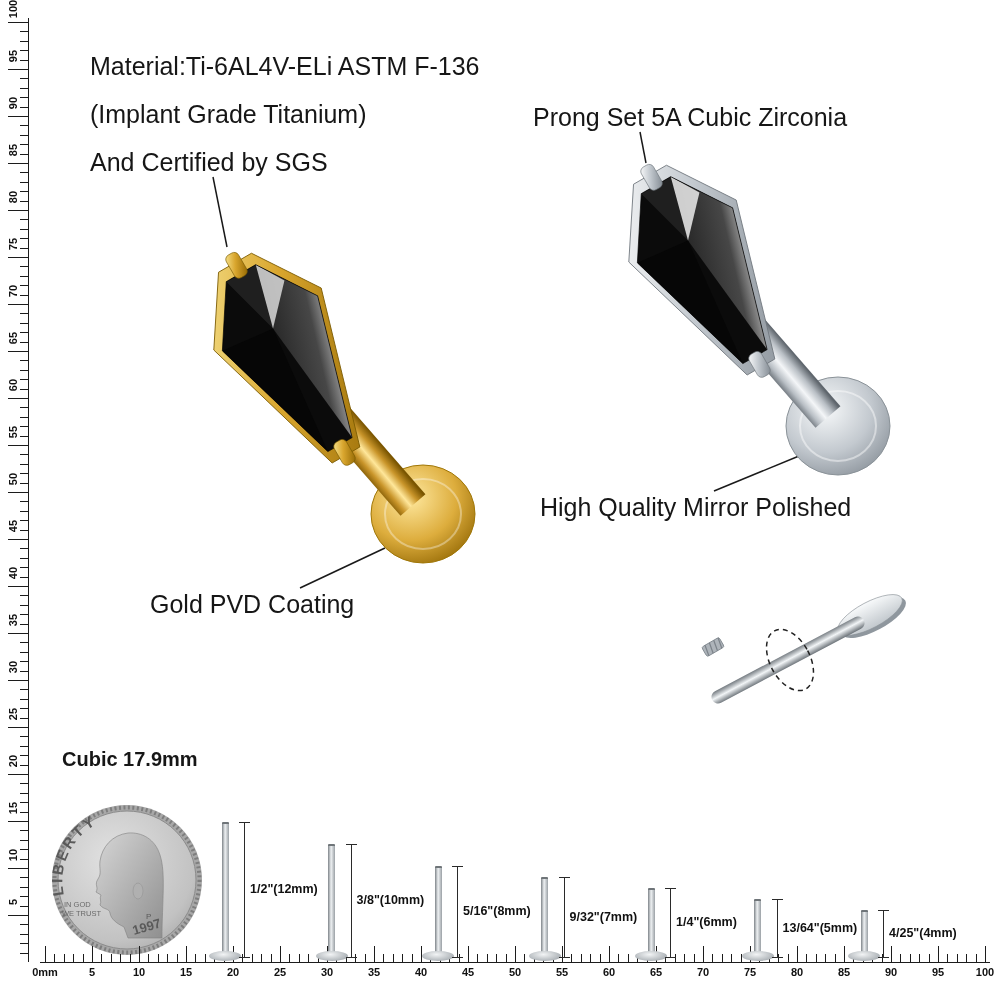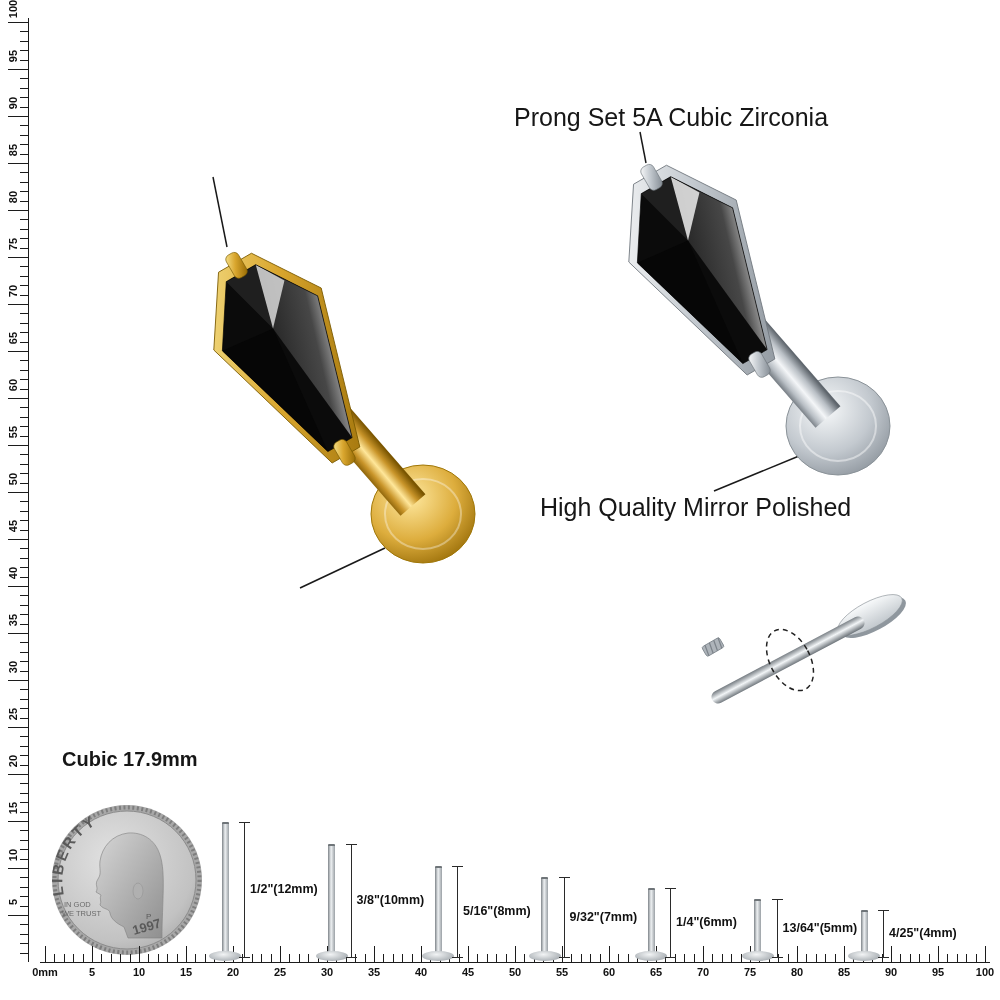--- a/index.html
+++ b/index.html
@@ -24,22 +24,28 @@
 
 <div id="canvas">
 
   <svg class="layer" style="left:0;top:0" width="1000" height="1000" viewBox="0 0 1000 1000">
     <line x1="213" y1="177" x2="227" y2="247" stroke="#1a1a1a" stroke-width="1.5"></line>
     <line x1="640" y1="132" x2="646" y2="163" stroke="#1a1a1a" stroke-width="1.5"></line>
     <line x1="714" y1="491" x2="799" y2="456" stroke="#1a1a1a" stroke-width="1.5"></line>
     <line x1="300" y1="588" x2="385" y2="548" stroke="#1a1a1a" stroke-width="1.5"></line>
   </svg>
 
-  <div class="ann" style="left:514px;top:103px;">Prong Set 5A Cubic Zirconia</div>
+  <div class="ann" style="left:90px;top:42px;">
+    <div class="ln">Material:Ti-6AL4V-ELi ASTM F-136</div>
+    <div class="ln">(Implant Grade Titanium)</div>
+    <div class="ln">And Certified by SGS</div>
+  </div>
+  <div class="ann" style="left:533px;top:103px;">Prong Set 5A Cubic Zirconia</div>
   <div class="ann" style="left:540px;top:493px;">High Quality Mirror Polished</div>
+  <div class="ann" style="left:150px;top:590px;">Gold PVD Coating</div>
   <div class="ann" style="left:62px;top:748px;font-size:20px;font-weight:bold;">Cubic 17.9mm</div>
 
   <svg class="layer" style="left:155px;top:218px" width="330" height="350" viewBox="0 0 330 350">
     <defs>
       <linearGradient id="frame-g" x1="0" y1="0" x2="1" y2="1">
         <stop offset="0" stop-color="#f8e693"></stop>
           <stop offset="0.45" stop-color="#d9a62e"></stop>
           <stop offset="1" stop-color="#8f6400"></stop>
       </linearGradient>
       <linearGradient id="post-g" gradientUnits="userSpaceOnUse" x1="137" y1="174" x2="163" y2="152">

